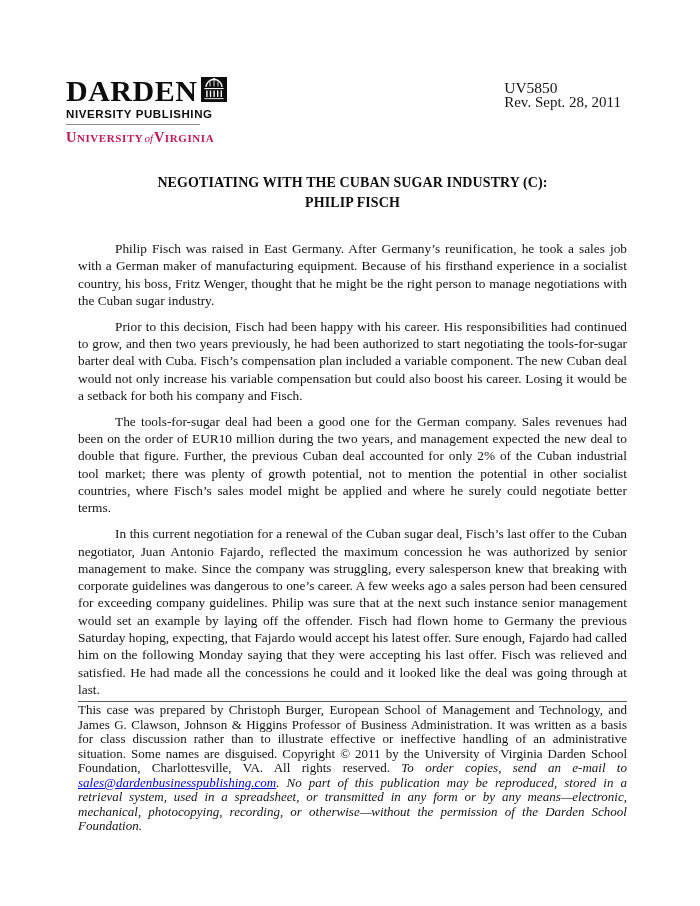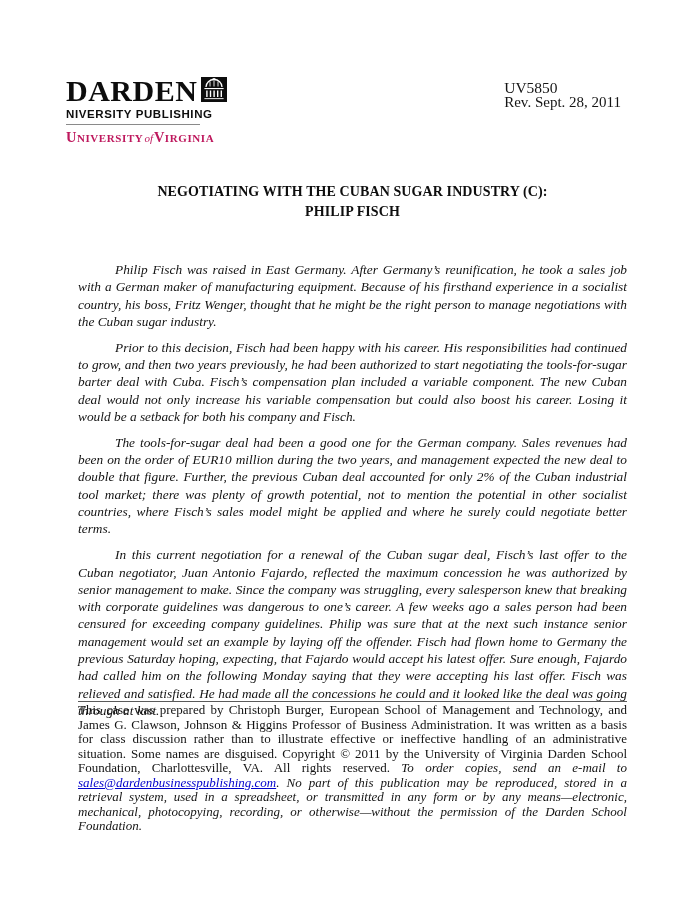--- a/index.html
+++ b/index.html
@@ -47,31 +47,31 @@
   .uva-text .big { font-size: 14.5px; font-weight: bold; letter-spacing: 0.4px; }
   .uva-text .small { font-size: 11px; font-weight: bold; letter-spacing: 0.6px; }
   .uva-text .of { font-size: 11px; font-style: italic; font-weight: normal; padding: 0 1px; }
 
   .docmeta { text-align: left; padding-top: 3px; }
   .docnum { font-size: 15.5px; line-height: 17px; color: #151515; }
   .rev { font-size: 15px; line-height: 12px; color: #151515; margin-right: 6px; }
 
   
   .title {
-    margin-top: 36px;
+    margin-top: 27px;
     text-align: center;
     font-weight: bold;
     font-size: 14px;
     line-height: 19.5px;
     letter-spacing: 0.1px;
     color: #0e0e0e;
   }
 
   
-  .body-text { margin-top: 40px; font-style: italic; }
+  .body-text { margin-top: 28px; }
   .body-text p {
     font-size: 13.35px;
     line-height: 17.3px;
     text-align: justify;
     text-indent: 37px;
     color: #121212;
     margin-bottom: 8.6px;
   }
 
   

